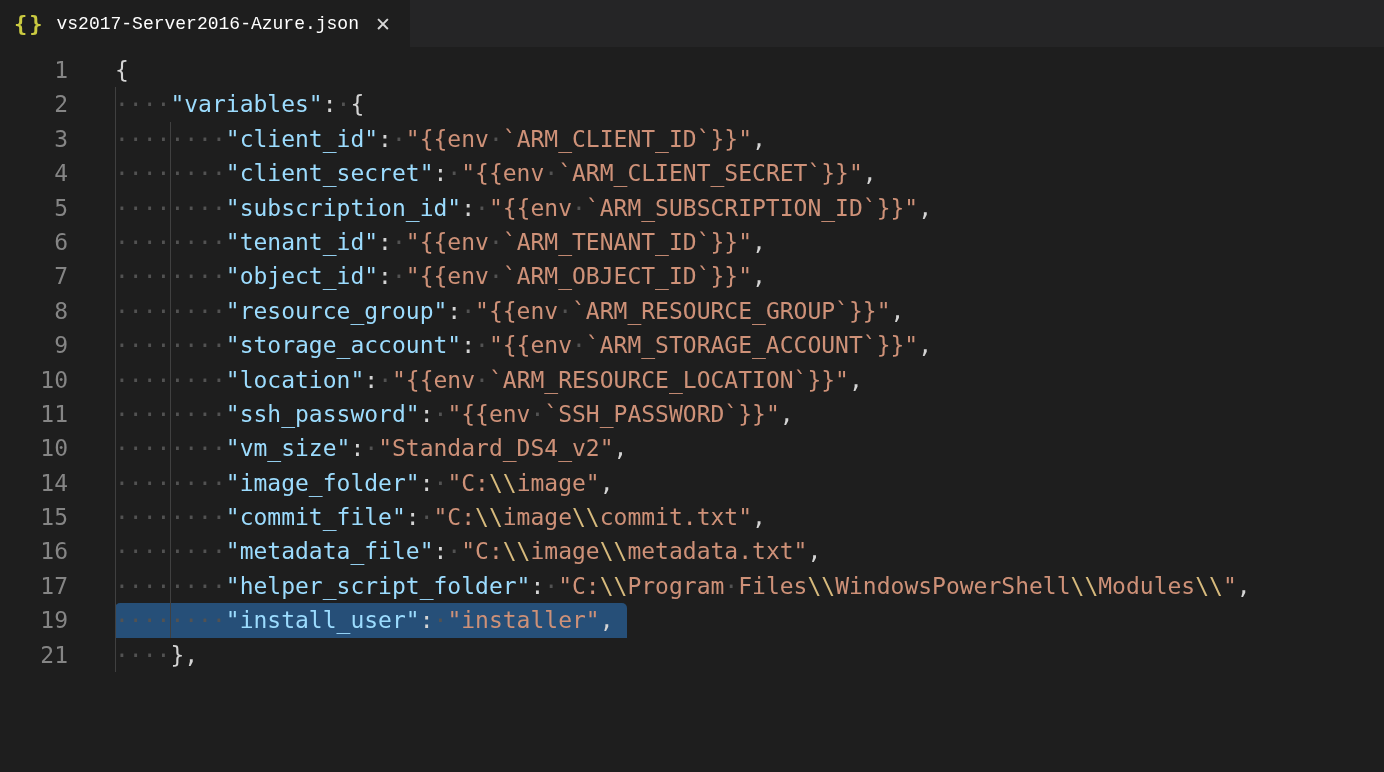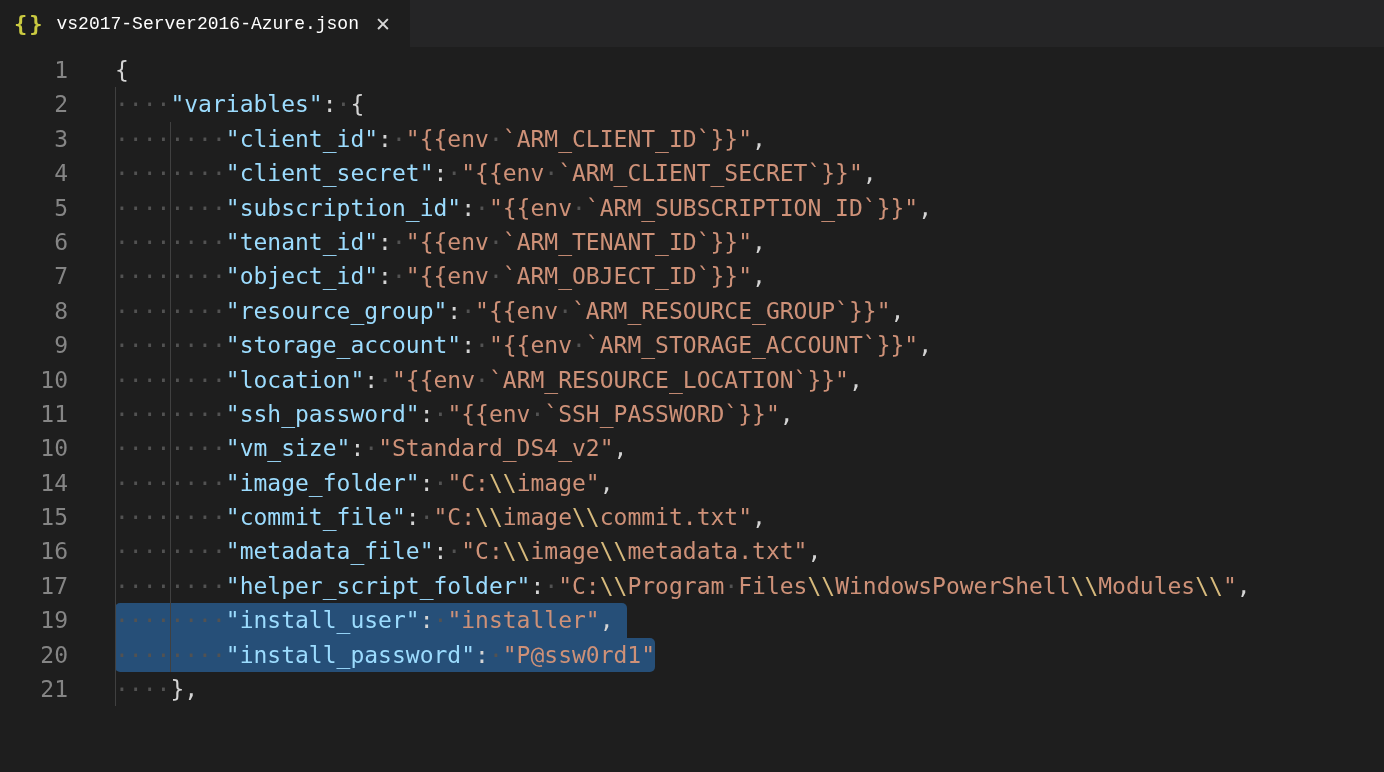--- a/index.html
+++ b/index.html
@@ -116,16 +116,15 @@
       <div class="line"><div class="num">8</div><div class="content"><div class="guide" style="left: 0ch;"></div><div class="guide" style="left: 4ch;"></div><span class="ws">········</span><span class="tk-k">"resource_group"</span><span class="tk-p">:</span><span class="ws">·</span><span class="tk-s">"{{env</span><span class="ws">·</span><span class="tk-s">`ARM_RESOURCE_GROUP`}}"</span><span class="tk-p">,</span></div></div>
       <div class="line"><div class="num">9</div><div class="content"><div class="guide" style="left: 0ch;"></div><div class="guide" style="left: 4ch;"></div><span class="ws">········</span><span class="tk-k">"storage_account"</span><span class="tk-p">:</span><span class="ws">·</span><span class="tk-s">"{{env</span><span class="ws">·</span><span class="tk-s">`ARM_STORAGE_ACCOUNT`}}"</span><span class="tk-p">,</span></div></div>
       <div class="line"><div class="num">10</div><div class="content"><div class="guide" style="left: 0ch;"></div><div class="guide" style="left: 4ch;"></div><span class="ws">········</span><span class="tk-k">"location"</span><span class="tk-p">:</span><span class="ws">·</span><span class="tk-s">"{{env</span><span class="ws">·</span><span class="tk-s">`ARM_RESOURCE_LOCATION`}}"</span><span class="tk-p">,</span></div></div>
       <div class="line"><div class="num">11</div><div class="content"><div class="guide" style="left: 0ch;"></div><div class="guide" style="left: 4ch;"></div><span class="ws">········</span><span class="tk-k">"ssh_password"</span><span class="tk-p">:</span><span class="ws">·</span><span class="tk-s">"{{env</span><span class="ws">·</span><span class="tk-s">`SSH_PASSWORD`}}"</span><span class="tk-p">,</span></div></div>
       <div class="line"><div class="num">10</div><div class="content"><div class="guide" style="left: 0ch;"></div><div class="guide" style="left: 4ch;"></div><span class="ws">········</span><span class="tk-k">"vm_size"</span><span class="tk-p">:</span><span class="ws">·</span><span class="tk-s">"Standard_DS4_v2"</span><span class="tk-p">,</span></div></div>
       <div class="line"><div class="num">14</div><div class="content"><div class="guide" style="left: 0ch;"></div><div class="guide" style="left: 4ch;"></div><span class="ws">········</span><span class="tk-k">"image_folder"</span><span class="tk-p">:</span><span class="ws">·</span><span class="tk-s">"C:</span><span class="tk-e">\\</span><span class="tk-s">image"</span><span class="tk-p">,</span></div></div>
       <div class="line"><div class="num">15</div><div class="content"><div class="guide" style="left: 0ch;"></div><div class="guide" style="left: 4ch;"></div><span class="ws">········</span><span class="tk-k">"commit_file"</span><span class="tk-p">:</span><span class="ws">·</span><span class="tk-s">"C:</span><span class="tk-e">\\</span><span class="tk-s">image</span><span class="tk-e">\\</span><span class="tk-s">commit.txt"</span><span class="tk-p">,</span></div></div>
       <div class="line"><div class="num">16</div><div class="content"><div class="guide" style="left: 0ch;"></div><div class="guide" style="left: 4ch;"></div><span class="ws">········</span><span class="tk-k">"metadata_file"</span><span class="tk-p">:</span><span class="ws">·</span><span class="tk-s">"C:</span><span class="tk-e">\\</span><span class="tk-s">image</span><span class="tk-e">\\</span><span class="tk-s">metadata.txt"</span><span class="tk-p">,</span></div></div>
       <div class="line"><div class="num">17</div><div class="content"><div class="guide" style="left: 0ch;"></div><div class="guide" style="left: 4ch;"></div><span class="ws">········</span><span class="tk-k">"helper_script_folder"</span><span class="tk-p">:</span><span class="ws">·</span><span class="tk-s">"C:</span><span class="tk-e">\\</span><span class="tk-s">Program</span><span class="ws">·</span><span class="tk-s">Files</span><span class="tk-e">\\</span><span class="tk-s">WindowsPowerShell</span><span class="tk-e">\\</span><span class="tk-s">Modules</span><span class="tk-e">\\</span><span class="tk-s">"</span><span class="tk-p">,</span></div></div>
       <div class="line"><div class="num">19</div><div class="content"><div class="sel top" style="width: 37ch;"></div><div class="guide" style="left: 0ch;"></div><div class="guide" style="left: 4ch;"></div><span class="ws">········</span><span class="tk-k">"install_user"</span><span class="tk-p">:</span><span class="ws">·</span><span class="tk-s">"installer"</span><span class="tk-p">,</span></div></div>
-      <div class="line"><div class="num">20</div><div class="content"><div class="sel bottom" style="width: 39ch;"></div><div class="guide" style="left: 0ch;"></div><div class="guide" style="left: 4ch;"></div><span class="ws">········</span><span class="tk-k">"install_password"</span><span class="tk-p">:</span><span class="ws">·</span><span class="tk-s">"P@ssw0rd1"</span></div></div>
       <div class="line"><div class="num">21</div><div class="content"><div class="guide" style="left: 0ch;"></div><span class="ws">····</span><span class="tk-p">},</span></div></div>
     </div>
 </div>
 
 </body></html>

